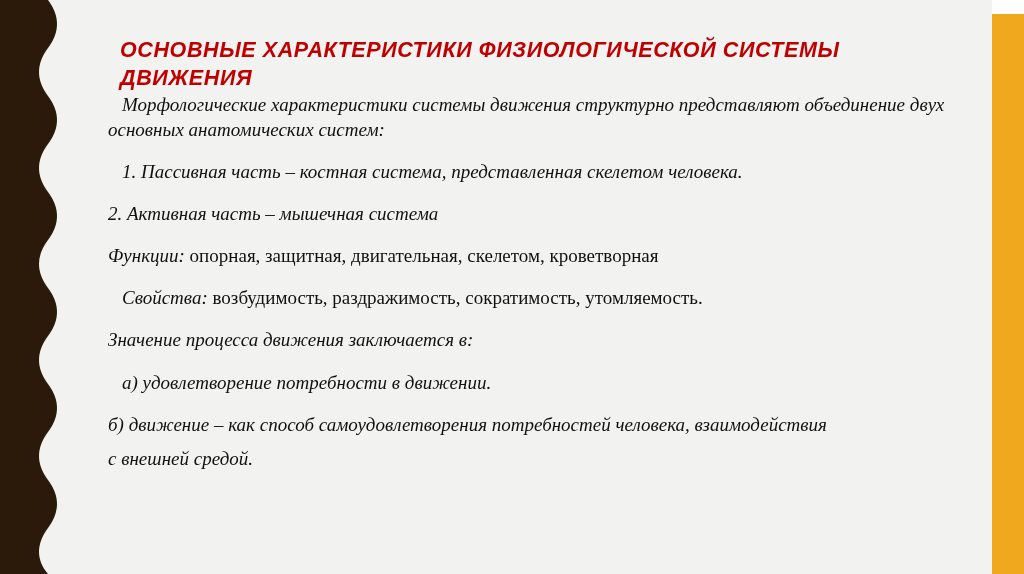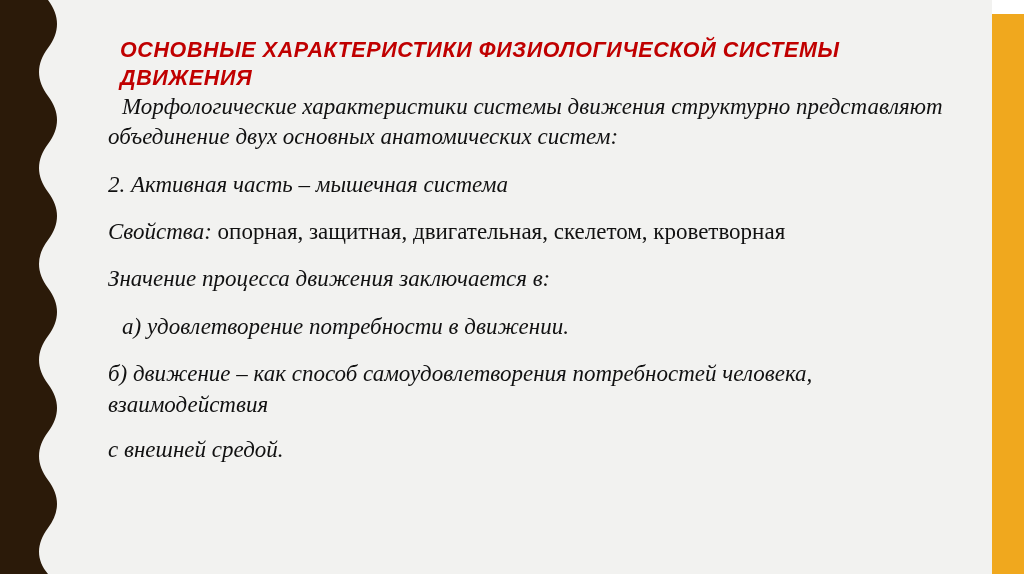--- a/index.html
+++ b/index.html
@@ -78,39 +78,39 @@
     text-transform: uppercase;
   }
   .body-block {
     position: absolute;
     left: 108px;
     top: 92px;
     width: 845px;
   }
   .para {
     color: #111111;
-    font-size: 23px;
+    font-size: 19px;
     line-height: 1.32;
     margin: 0 0 17px 0;
     font-family: "Liberation Serif", serif;
   }
   .para.italic {
     font-style: italic;
   }
   .para.indent {
     text-indent: 14px;
   }
   .para .lead-italic {
     font-style: italic;
   }
   .para .roman {
     font-style: normal;
   }
   .para.tight {
-    margin-bottom: 15px;
+    margin-bottom: 9px;
   }
   .para.last-wrap {
     margin-bottom: 8px;
   }
 </style>
 </head>
 <body>
 
 <div class="slide">
 
@@ -126,26 +126,28 @@
   <div class="right-band">
     <div class="right-band-top"></div>
   </div>
 
   <div class="title">ОСНОВНЫЕ ХАРАКТЕРИСТИКИ ФИЗИОЛОГИЧЕСКОЙ СИСТЕМЫ ДВИЖЕНИЯ</div>
 
   <div class="body-block">
 
     <p class="para italic indent">Морфологические характеристики системы движения структурно представляют объединение двух основных анатомических систем:</p>
 
+    <p class="para italic indent">1. Пассивная часть – костная система, представленная скелетом человека.</p>
 
     <p class="para italic">2. Активная часть – мышечная система</p>
 
 
-    <p class="para"><span class="lead-italic">Свойства:</span><span class="roman"> опорная, защитная, двигательная, скелетом, кроветворная</span></p>
+    <p class="para"><span class="lead-italic">Функции:</span><span class="roman"> опорная, защитная, двигательная, скелетом, кроветворная</span></p>
 
+    <p class="para indent"><span class="lead-italic">Свойства:</span><span class="roman"> возбудимость, раздражимость, сократимость, утомляемость.</span></p>
 
     <p class="para italic">Значение процесса движения заключается в:</p>
 
     <p class="para italic indent">а) удовлетворение потребности в движении.</p>
 
     <p class="para italic tight">б) движение – как способ самоудовлетворения потребностей человека, взаимодействия</p>
 
     <p class="para italic last-wrap">с внешней  средой.</p>
 
   </div>

